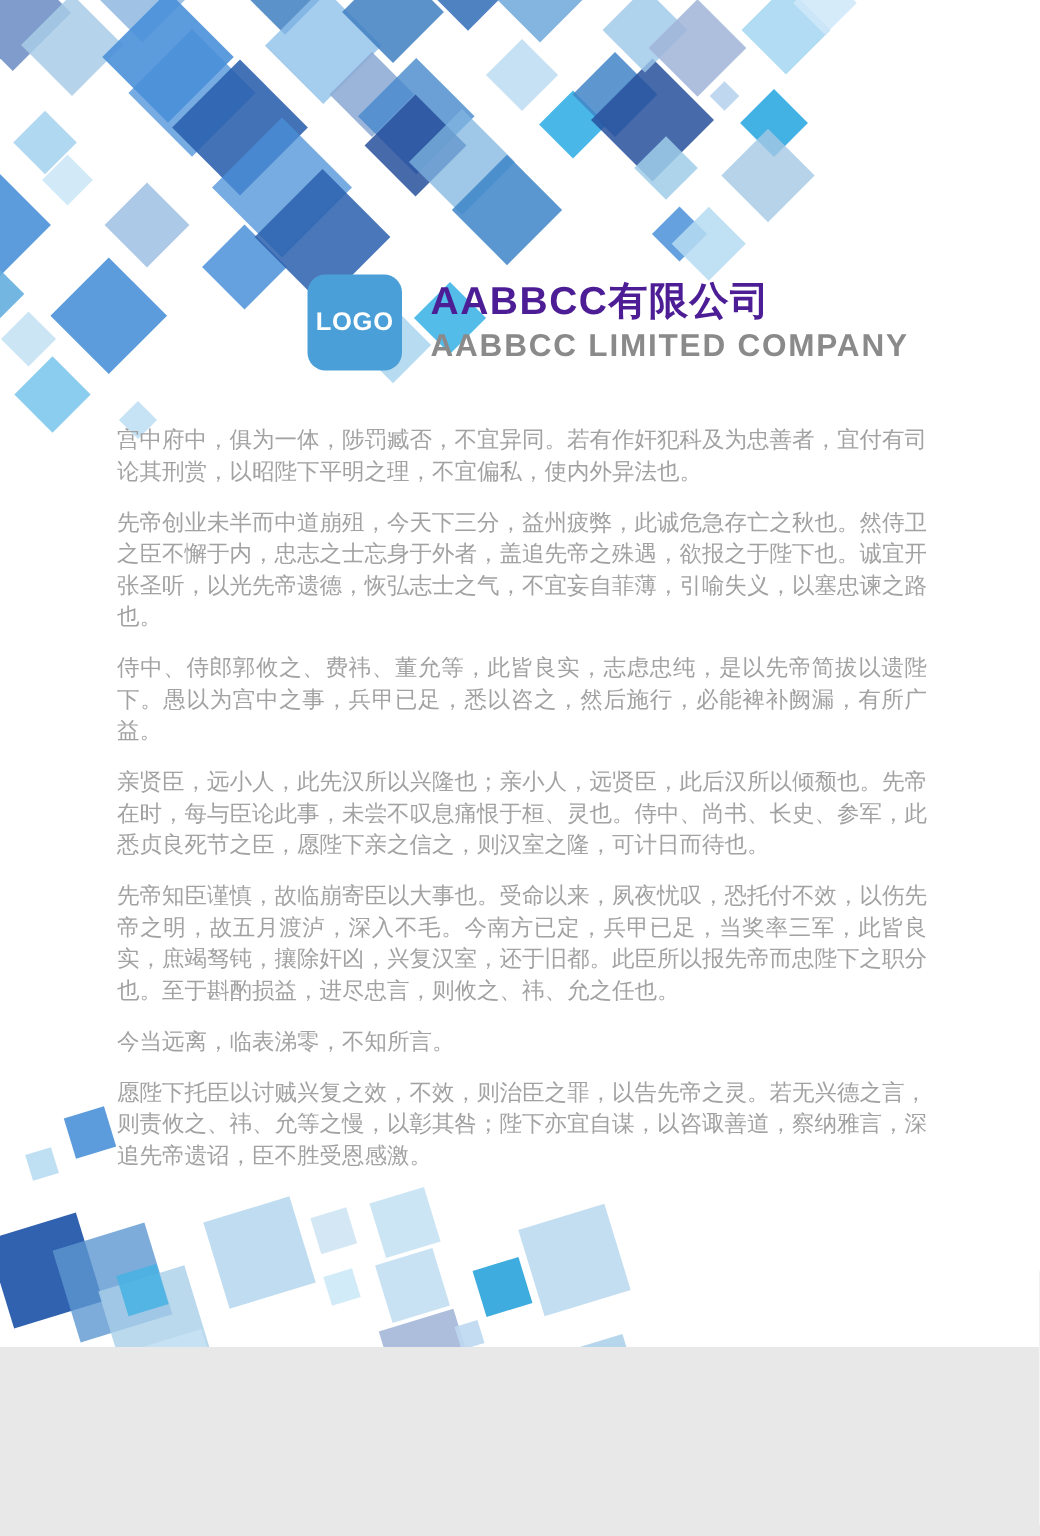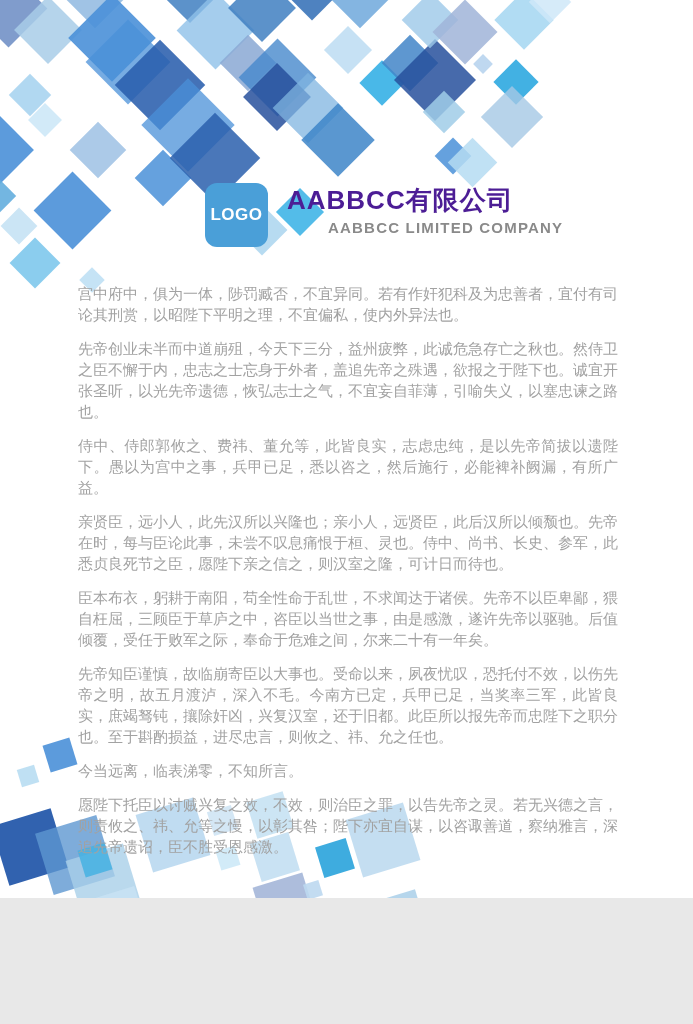--- a/index.html
+++ b/index.html
@@ -17,22 +17,22 @@
     width:63px; height:64px; border-radius:12px; background:#4A9FD8;
     display:flex; align-items:center; justify-content:center;
     color:#ffffff; font-weight:bold; font-size:17px; letter-spacing:.5px;
   }
   #header-text{margin-left:19px; padding-top:2px;}
   #company-cn{
     font-size:26px; font-weight:bold; color:#4c1d95; letter-spacing:1px;
     line-height:30px; white-space:nowrap;
   }
   #company-en{
-    font-size:15px; font-weight:bold; color:#8a8a8a; letter-spacing:1.2px;
-    margin-top:4px; white-space:nowrap;margin-left:41px;
+    font-size:21px; font-weight:bold; color:#8a8a8a; letter-spacing:1.2px;
+    margin-top:4px; white-space:nowrap;
   }
   
   #body-text{
     position:absolute; left:78px; top:283px; width:540px; z-index:4;
     font-size:15px; line-height:21px; color:#a2a2a2;
     text-align:justify;
   }
   #body-text p{margin:0 0 13px 0;}
   
   #site-watermark{
@@ -148,21 +148,20 @@
       <div id="company-cn">AABBCC有限公司</div>
       <div id="company-en">AABBCC LIMITED COMPANY</div>
     </div>
   </div>
 
   <div id="body-text" style="color: rgb(162, 162, 162);">
       <p>宫中府中，俱为一体，陟罚臧否，不宜异同。若有作奸犯科及为忠善者，宜付有司论其刑赏，以昭陛下平明之理，不宜偏私，使内外异法也。</p>
       <p>先帝创业未半而中道崩殂，今天下三分，益州疲弊，此诚危急存亡之秋也。然侍卫之臣不懈于内，忠志之士忘身于外者，盖追先帝之殊遇，欲报之于陛下也。诚宜开张圣听，以光先帝遗德，恢弘志士之气，不宜妄自菲薄，引喻失义，以塞忠谏之路也。</p>
       <p>侍中、侍郎郭攸之、费祎、董允等，此皆良实，志虑忠纯，是以先帝简拔以遗陛下。愚以为宫中之事，兵甲已足，悉以咨之，然后施行，必能裨补阙漏，有所广益。</p>
       <p>亲贤臣，远小人，此先汉所以兴隆也；亲小人，远贤臣，此后汉所以倾颓也。先帝在时，每与臣论此事，未尝不叹息痛恨于桓、灵也。侍中、尚书、长史、参军，此悉贞良死节之臣，愿陛下亲之信之，则汉室之隆，可计日而待也。</p>
-      <p>臣本布衣，躬耕于南阳，苟全性命于乱世，不求闻达于诸侯。先帝不以臣卑鄙，猥自枉屈，三顾臣于草庐之中，咨臣以当世之事，由是感激，遂许先帝以驱驰。后值倾覆，受任于败军之际，奉命于危难之间，尔来二十有一年矣。</p>
       <p>先帝知臣谨慎，故临崩寄臣以大事也。受命以来，夙夜忧叹，恐托付不效，以伤先帝之明，故五月渡泸，深入不毛。今南方已定，兵甲已足，当奖率三军，此皆良实，庶竭驽钝，攘除奸凶，兴复汉室，还于旧都。此臣所以报先帝而忠陛下之职分也。至于斟酌损益，进尽忠言，则攸之、祎、允之任也。</p>
       <p>今当远离，临表涕零，不知所言。</p>
       <p>愿陛下托臣以讨贼兴复之效，不效，则治臣之罪，以告先帝之灵。若无兴德之言，则责攸之、祎、允等之慢，以彰其咎；陛下亦宜自谋，以咨诹善道，察纳雅言，深追先帝遗诏，臣不胜受恩感激。</p>
     </div>
 
   <div id="site-watermark">
     <span id="site-name">昵享网</span>
     <span id="site-url">www.nipic.cn</span>
   </div>
 

